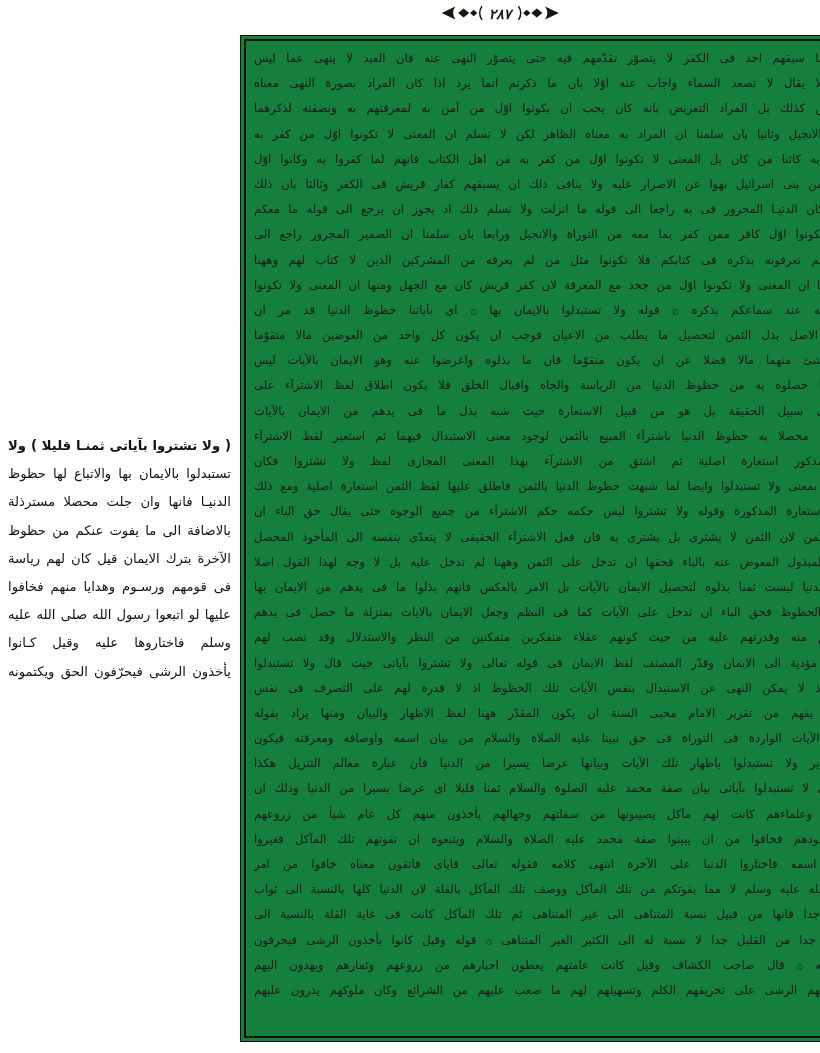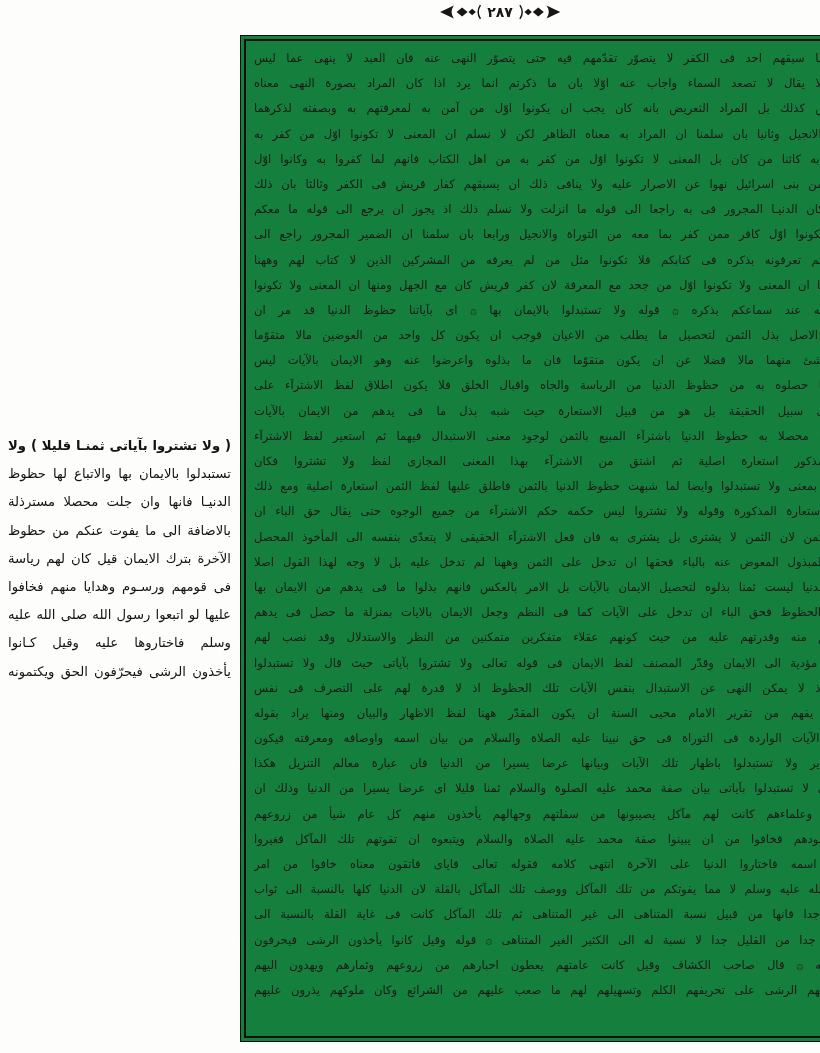--- a/index.html
+++ b/index.html
@@ -8,21 +8,21 @@
     background:#fdfdfc;
     font-family:"DejaVu Sans",sans-serif;
     color:#161412;
     overflow:hidden;
   }
   .page{position:absolute;inset:0;}
 
   
   .header{
     position:absolute;top:2px;left:500px;transform:translateX(-50%);
-    display:flex;align-items:center;gap:1px;height:20px;
+    display:flex;align-items:flex-end;gap:1px;height:20px;font-style:italic;
   }
   .page-number{
     font-size:14px;font-weight:bold;letter-spacing:1px;
     padding:0 3px;direction:rtl;color:#181512;
   }
   .orn svg{display:block;}
 
   
   .frame{
     position:absolute;top:35px;left:240px;width:666px;height:1007px;

